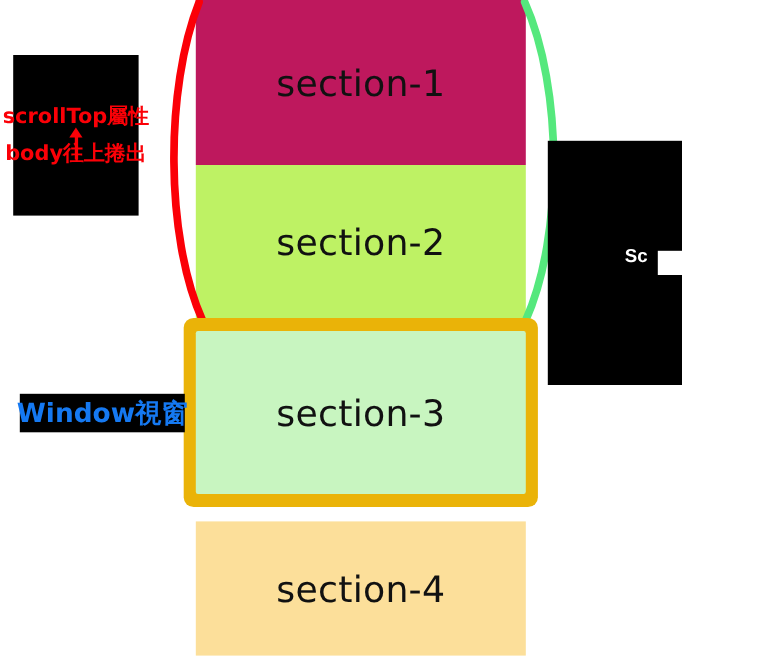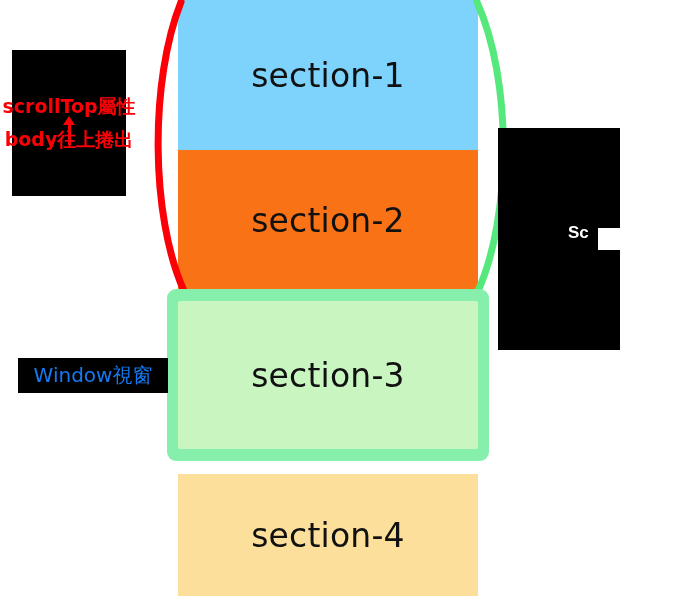--- a/index.html
+++ b/index.html
@@ -19,30 +19,30 @@
     display:flex;align-items:center;justify-content:center;
     box-sizing:border-box;
   }
   .section-label{
     font-size:33px;
     color:#111111;
     font-family:"DejaVu Sans","Liberation Sans",sans-serif;
     letter-spacing:.2px;
     white-space:nowrap;
   }
-  #sec1{top:0px;height:150px;background:#7dd3fc;}
-  #sec2{top:150px;height:140px;background:#f97316;}
+  #sec1{top:0px;height:150px;background:#be185d;}
+  #sec2{top:150px;height:140px;background:#bef264;}
   #sec4{top:474px;height:122px;background:#fcdf9a;}
 
   
   #sec3-frame{
     position:absolute;
     left:167px;top:289px;
     width:322px;height:172px;
-    background:#86efac;
+    background:#eab308;
     border-radius:9px;
     box-sizing:border-box;
     padding:12px 11px;
   }
   #sec3{
     position:relative;left:0;top:0;
     width:100%;height:100%;
     background:#c8f5c0;
     border-radius:2px;
     display:flex;align-items:center;justify-content:center;
@@ -106,22 +106,22 @@
     background:#ffffff;
   }
 
   
   #note-window{
     left:18px;top:358px;width:150px;height:35px;
     display:flex;align-items:center;justify-content:center;
   }
   .blue-txt{
     color:#1579f2;
-    font-weight:normal;
-    font-size:20px;
+    font-weight:bold;
+    font-size:24px;
     white-space:nowrap;
     font-family:"DejaVu Sans","Liberation Sans",sans-serif;
   }
 </style>
 </head>
 <body>
 
 <div id="stage">
 
   <div class="section" id="sec1">

